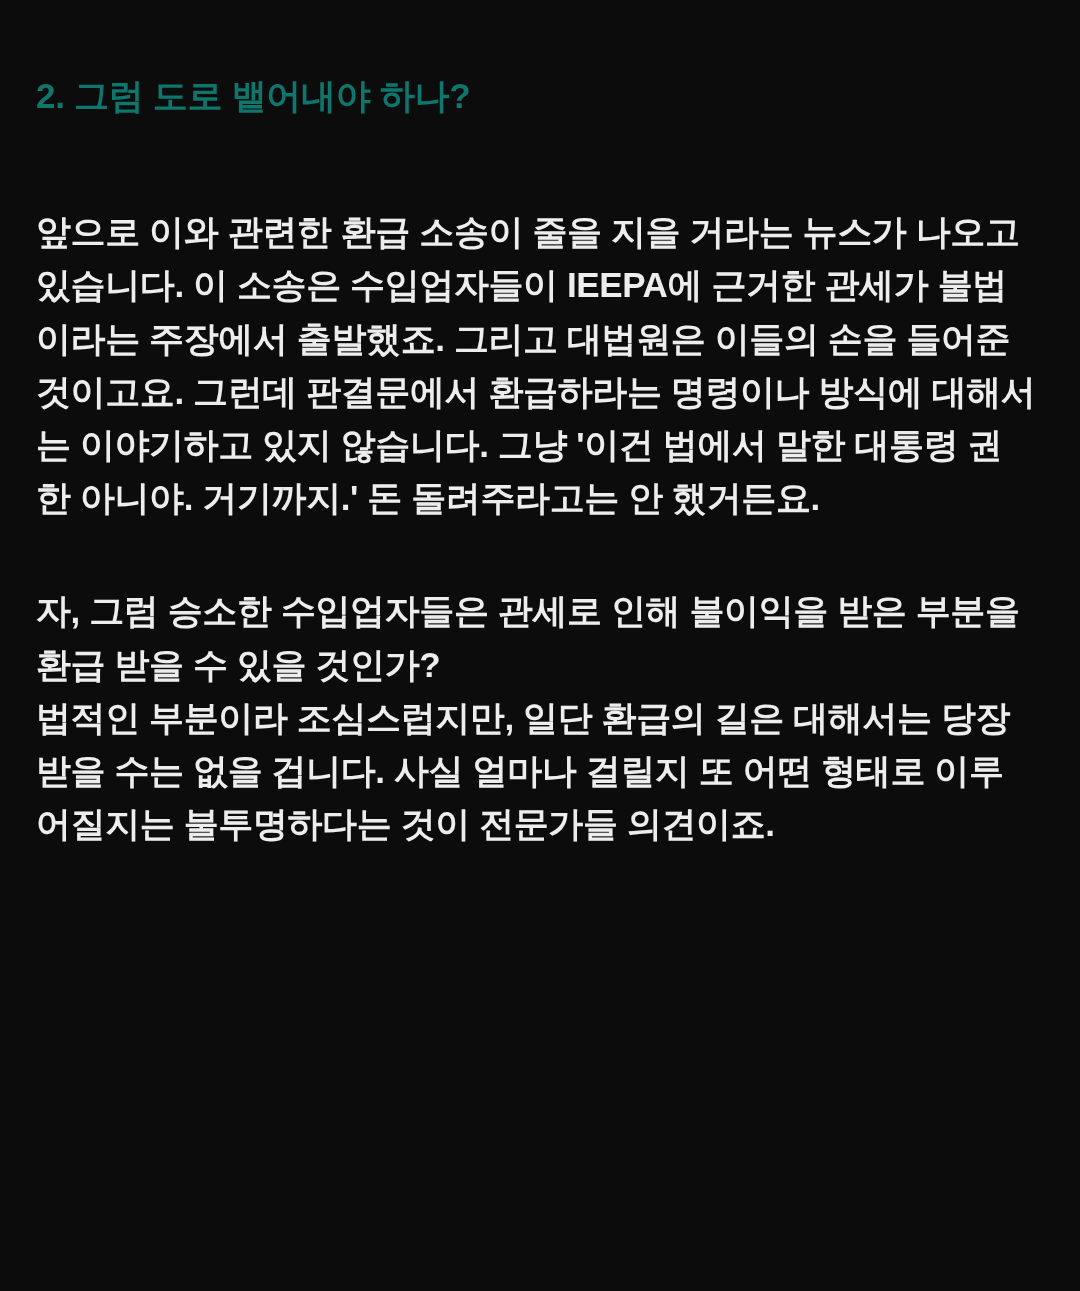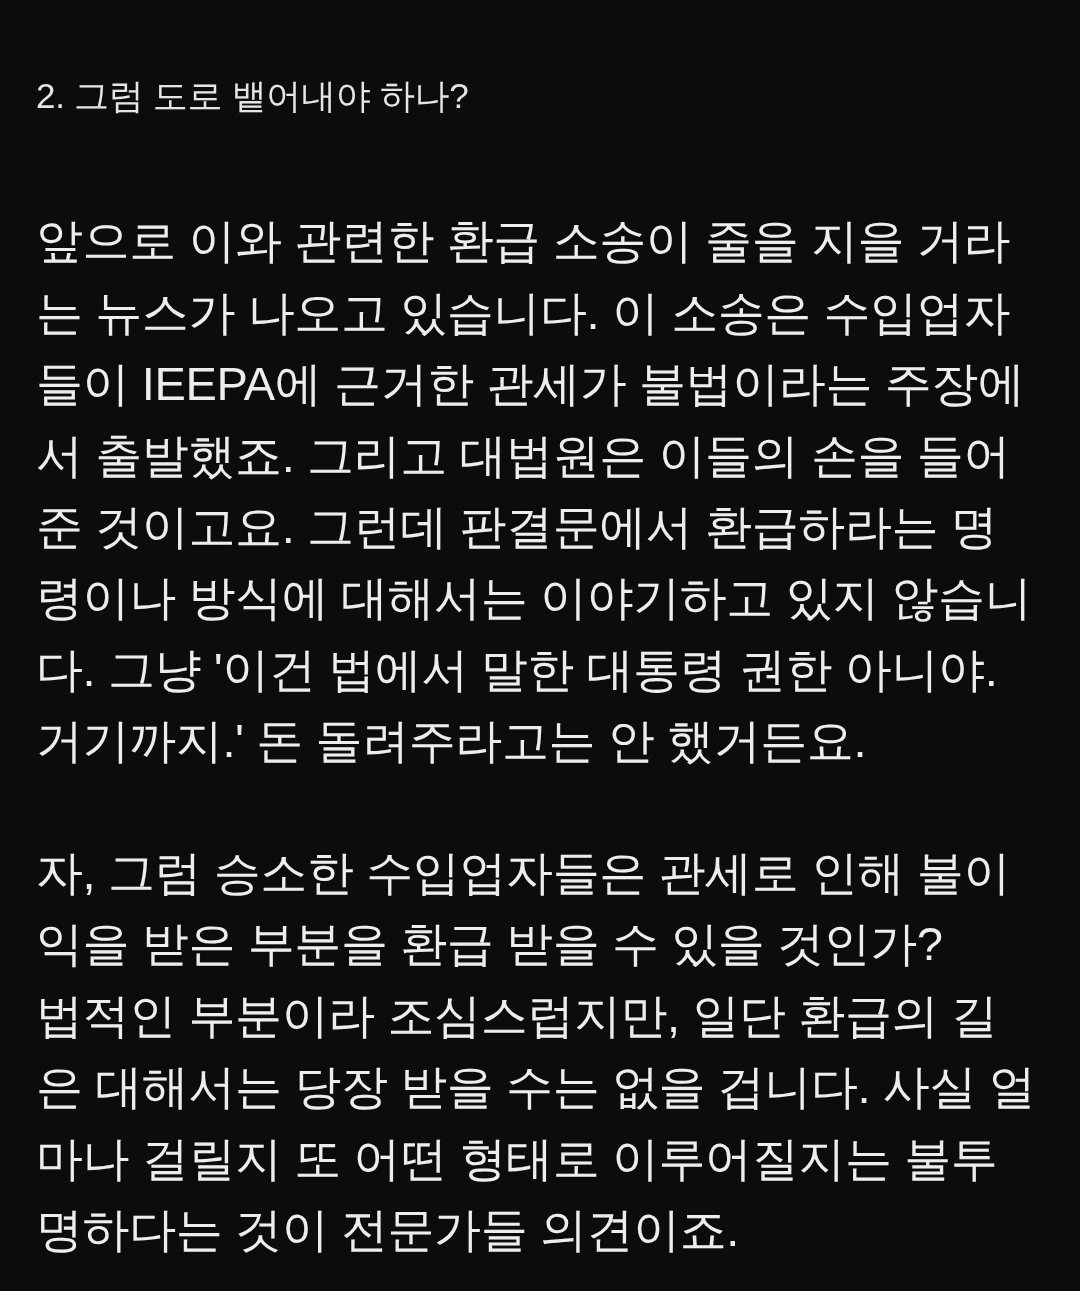--- a/index.html
+++ b/index.html
@@ -16,35 +16,35 @@
   }
   .page {
     box-sizing: border-box;
     width: 1080px;
     height: 1291px;
     background: #0c0c0c;
     padding: 72px 44px 0 36px;
   }
   .heading {
     font-size: 35px;
-    font-weight: 400;
+    font-weight: 700;
     letter-spacing: -0.3px;
     line-height: 1.35;
-    color: #e5e5e5;
+    color: #0f766e;
     margin: 0 0 0 0;
   }
   .spacer-lg {
     height: 86px;
   }
   .spacer-md {
     height: 60px;
   }
   .para {
-    font-size: 47px;
-    font-weight: 400;
+    font-size: 35px;
+    font-weight: 700;
     line-height: 1.52;
     letter-spacing: -0.4px;
     color: #ededed;
     margin: 0;
     white-space: pre-line;
   }
 </style>
 </head>
 <body>
 

